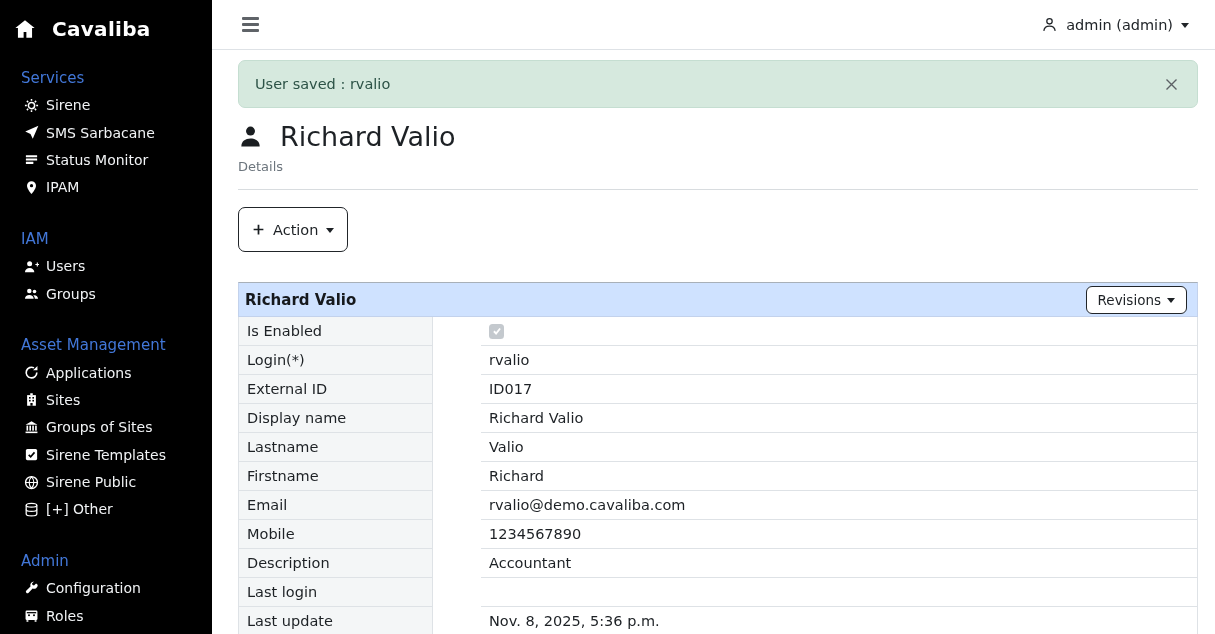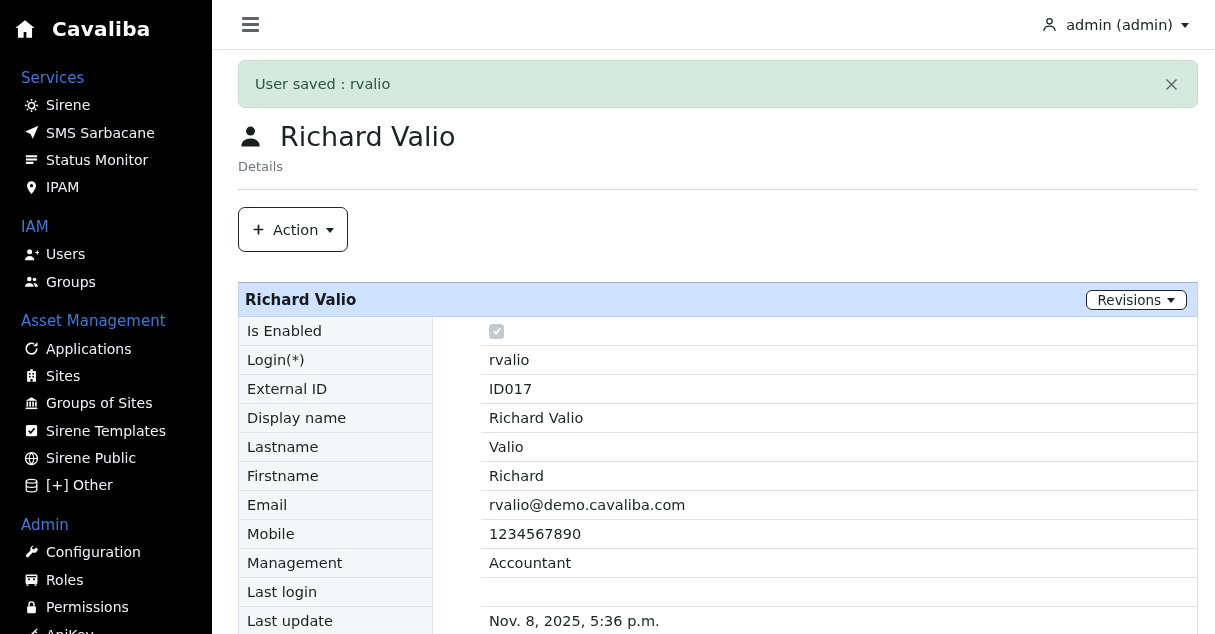--- a/index.html
+++ b/index.html
@@ -16,21 +16,21 @@
   
   .sidebar {
     width:212px; min-width:212px; height:634px;
     background:#000; color:#f8f9fa;
     padding:14px 8px 0 14px;
     overflow:hidden;
   }
   .brand { display:flex; align-items:center; gap:16px; height:30px; cursor:pointer; }
   .brand svg { width:22px; height:22px; }
   .brand-name { font-size:20px; font-weight:bold; color:#fff; letter-spacing:.3px; }
-  .nav-section { margin-top:16px; }
+  .nav-section { margin-top:28px; }
   .nav-section.first { margin-top:24px; }
   .section-title { color:#4277d8; font-size:15px; line-height:20px; margin:0 0 3.5px 7px; }
   .nav-item {
     display:flex; align-items:center; gap:7px;
     height:27.4px; padding-left:10px;
     font-size:14px; color:#f1f3f5; cursor:pointer; white-space:nowrap;
   }
   .nav-item svg { width:15px; height:15px; flex:none; }
 
   
@@ -82,21 +82,21 @@
     background:#cfe2ff;
     border:1px solid #c3d2ec; border-top-color:#a8b0b8;
     height:35px; display:flex; align-items:center;
     padding:0 10px 0 6px;
     font-weight:bold; font-size:15px; color:#16191d;
   }
   .revisions-btn {
     margin-left:auto;
     display:inline-flex; align-items:center; gap:6px;
     background:#fff; border:1px solid #212529; border-radius:6px;
-    height:20px; padding:0 11px;
+    height:28px; padding:0 11px;
     font-family:inherit; font-size:13.5px; color:#1d2125; cursor:pointer;
   }
   .detail-row { display:grid; grid-template-columns:195px 1fr; }
   .detail-row > div {
     height:29px; display:flex; align-items:center;
     border-bottom:1px solid #dee2e6; font-size:14.5px;padding-left:8px;
   }
   .cell-label { background:#f4f6f7; border-left:1px solid #dee2e6; border-right:1px solid #dee2e6; padding-left:6px; color:#1d2125; }
   .cell-value { background:#fff; border-right:1px solid #dee2e6; padding-left:6px; color:#1d2125;margin-left:48px; }
   .checkbox {
@@ -357,21 +357,21 @@
       </div>
       <div class="detail-row">
         <div class="cell-label">Email</div>
         <div class="cell-value">rvalio@demo.cavaliba.com</div>
       </div>
       <div class="detail-row">
         <div class="cell-label">Mobile</div>
         <div class="cell-value">1234567890</div>
       </div>
       <div class="detail-row">
-        <div class="cell-label">Management</div>
+        <div class="cell-label">Description</div>
         <div class="cell-value">Accountant</div>
       </div>
       <div class="detail-row">
         <div class="cell-label">Last login</div>
         <div class="cell-value"></div>
       </div>
       <div class="detail-row">
         <div class="cell-label">Last update</div>
         <div class="cell-value">Nov. 8, 2025, 5:36 p.m.</div>
       </div>

